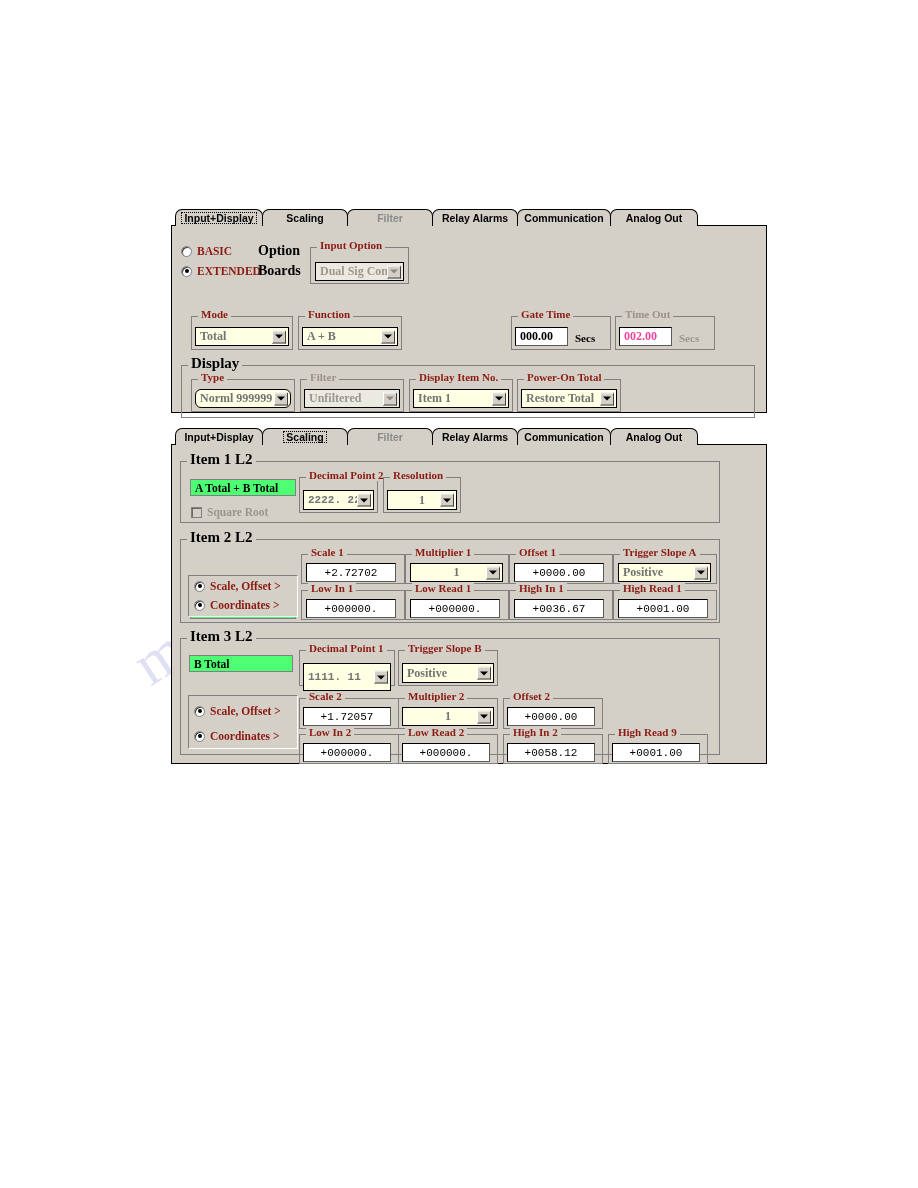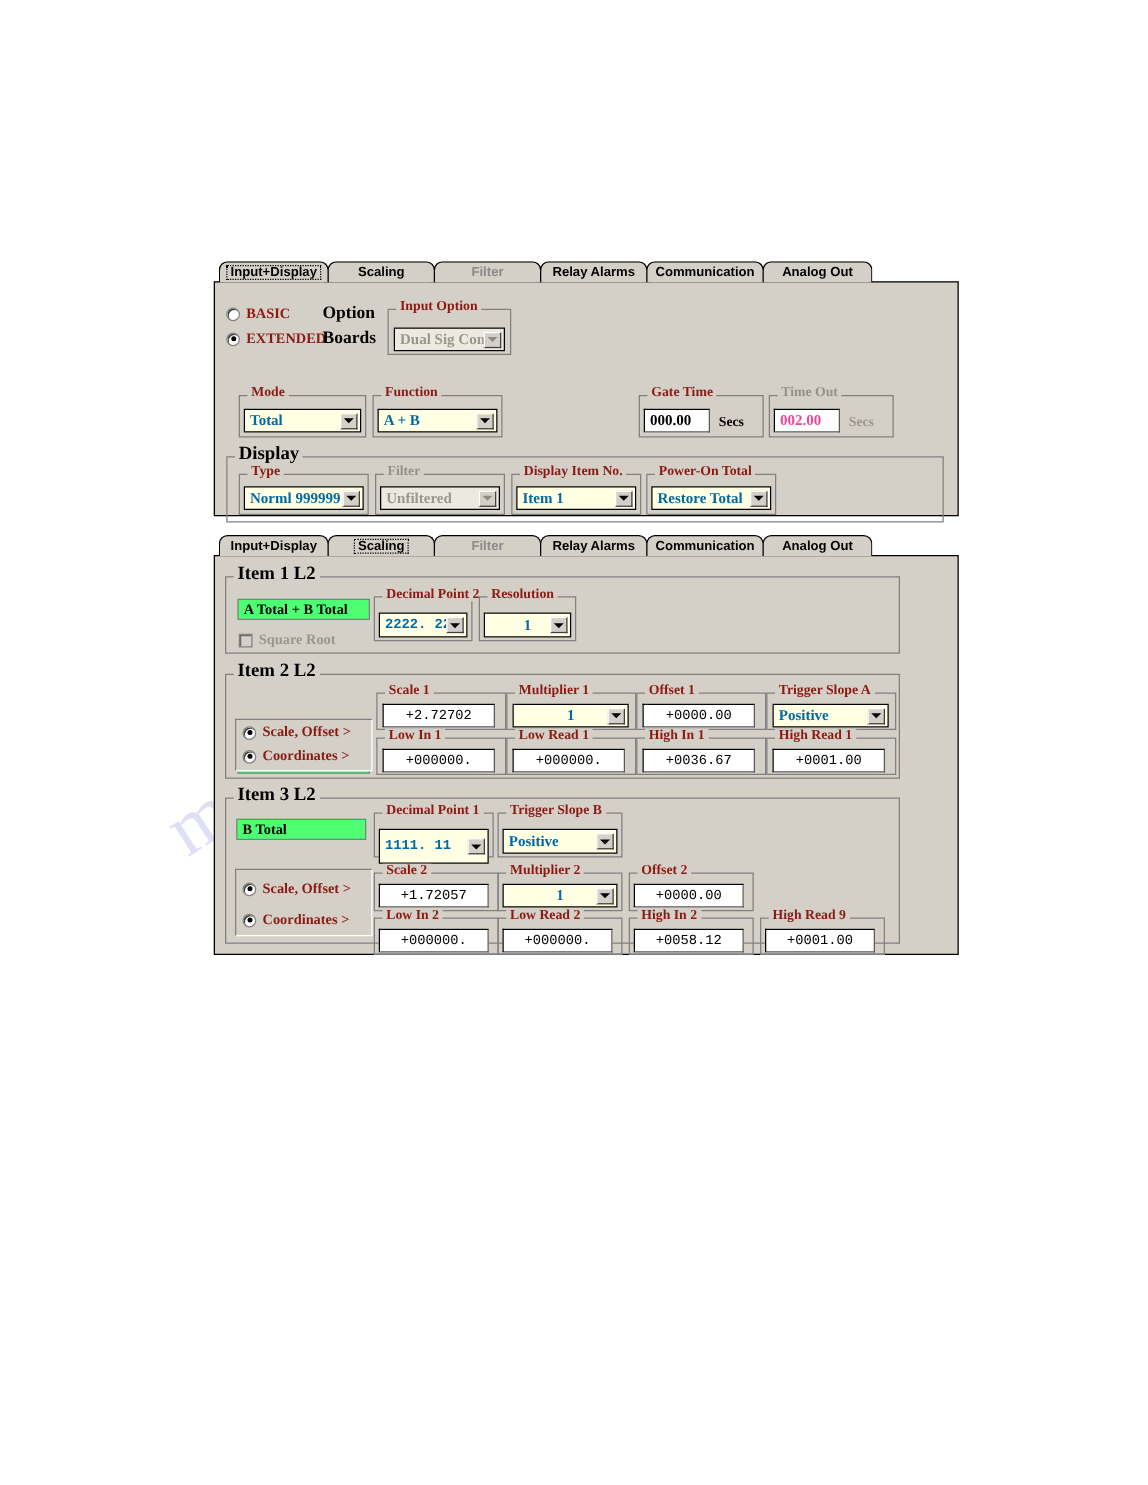--- a/index.html
+++ b/index.html
@@ -125,21 +125,21 @@
 
   .combo {
     position: absolute;
     background: #ffffe4;
     border: 1px solid #000000;
     display: flex;
     align-items: center;
     font-family: "Liberation Serif", serif;
     font-size: 12px;
     font-weight: bold;
-    color: #0369a1;
+    color: #737373;
     padding-left: 4px;
     white-space: nowrap;
     overflow: hidden;
   }
   .combo.mono { font-family: "Liberation Mono", monospace; font-size: 11px; }
   .combo.dim  { color: #9a968f; background: #eceae0; }
   .combo .arrow {
     position: absolute;
     right: 2px; top: 50%;
     transform: translateY(-50%);
@@ -330,21 +330,21 @@
       </div>
       <div class="unit dim" style="left:507px; top:106px;">Secs</div>
 
       <div class="group big" style="left:9px; top:139px; width:574px; height:53px;">
         <span class="g-title">Display</span>
       </div>
 
       <div class="group" style="left:19px; top:153px; width:104px; height:33px;">
         <span class="g-title">Type</span>
       </div>
-      <div class="combo" style="left:23px; top:163px; width:96px; height:19px;">
+      <div class="combo" style="left:23px; top:163px; width:96px; height:19px;border-radius:6px;">
         <span>Norml 999999</span>
         <span class="arrow"></span>
       </div>
 
       <div class="group dim" style="left:128px; top:153px; width:104px; height:33px;">
         <span class="g-title">Filter</span>
       </div>
       <div class="combo dim" style="left:132px; top:163px; width:96px; height:19px;">
         <span>Unfiltered</span>
         <span class="arrow"></span>

